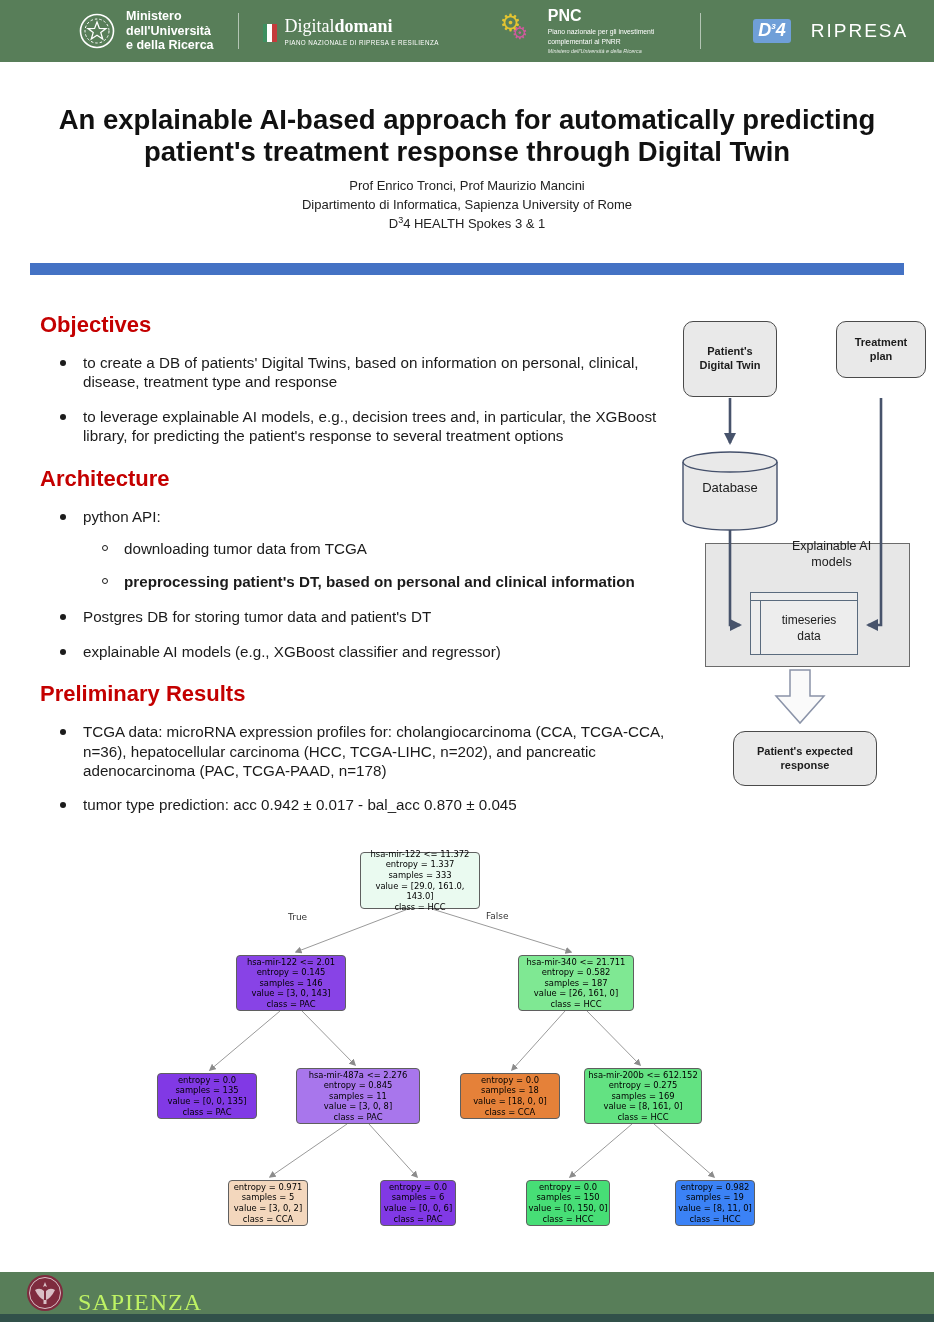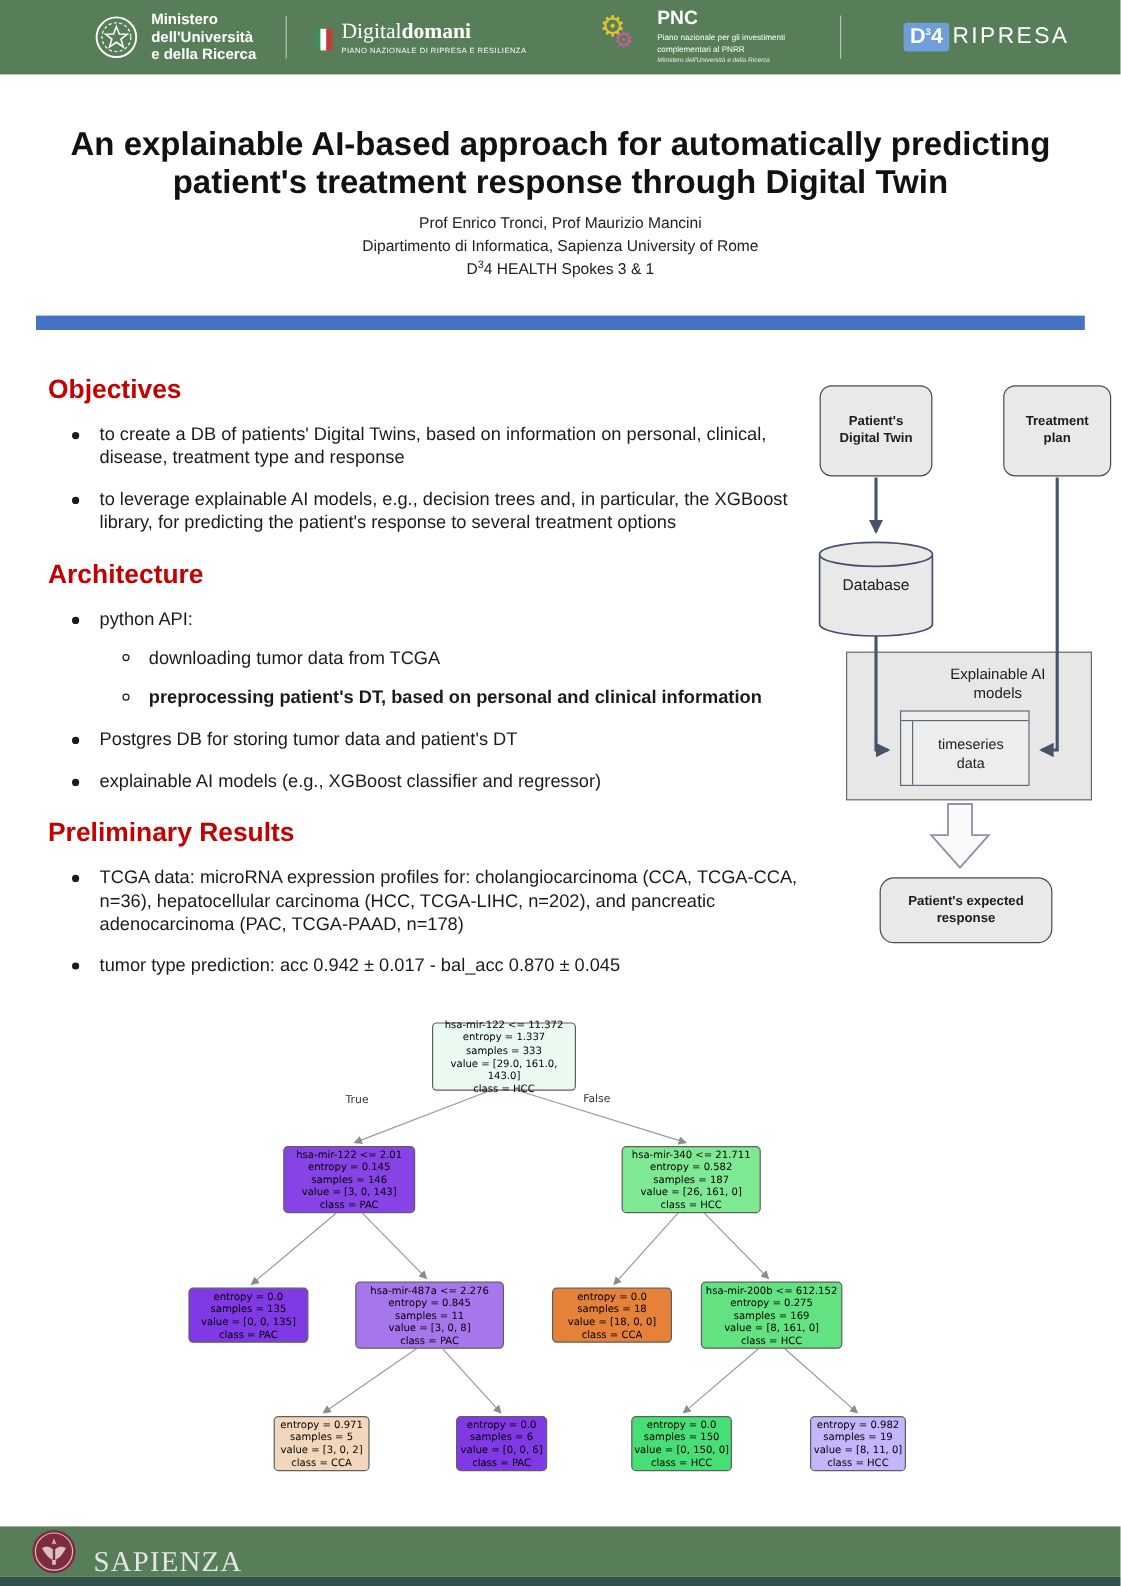--- a/index.html
+++ b/index.html
@@ -17,21 +17,21 @@
   .ita-name b { font-weight:bold; }
   .ita-sub { font-size:6.3px; letter-spacing:.4px; color:#fff; margin-top:2px; }
   .flag { display:flex; width:14px; height:18px; margin-right:8px; position:relative; top:2px; }
   .flag i { flex:1; }
   .pnc-gears { position:relative; width:40px; height:40px; margin-right:8px; }
   .pnc-gears span { position:absolute; font-size:24px; line-height:1; }
   .pnc-name { font-size:16px; font-weight:bold; line-height:1; }
   .pnc-sub { font-size:6.8px; line-height:1.35; margin-top:3px; }
   .pnc-tiny { font-size:5.4px; font-style:italic; margin-top:2px; opacity:.85; }
   .d4-mark { background:#6f9fd8; color:#fff; font-weight:bold; font-size:18px;
-             padding:1px 5px 2px 5px; border-radius:3px; margin-right:3px; }
+             padding:1px 5px 2px 5px; border-radius:3px; margin-right:20px;font-style:italic; }
   .d4-mark sup { font-size:8px; }
   .d4-health { color:#fff; font-size:19px; letter-spacing:2px; }
 
   
   .title { position:absolute; top:104px; left:0; width:934px; text-align:center;
            font-size:27.5px; font-weight:bold; color:#111; line-height:1.18; white-space:pre-line; }
   .authors { position:absolute; top:178px; left:0; width:934px; text-align:center;
              font-size:13px; color:#222; line-height:1.28; }
   .authors .row { margin-bottom:2px; }
   .emails { position:absolute; top:232px; left:0; width:934px; text-align:center; font-size:13px; }
@@ -47,21 +47,21 @@
   .sub-bullet { display:flex; margin:13px 0 0 62px; font-size:15.2px; line-height:1.28; }
   .sub-bullet .ring { width:6px; height:6px; border-radius:50%; border:1.4px solid #1b1b1b; flex:0 0 6px; margin:6px 16px 0 0; }
 
   
   .flowchart { position:absolute; left:670px; top:310px; width:264px; height:495px; }
   .fc-node { position:absolute; background:#e9e9e9; border:1.6px solid #4a4a4a; border-radius:10px;
              display:flex; align-items:center; justify-content:center; text-align:center;
              font-size:11px; font-weight:bold; line-height:1.25; padding:4px; }
   .fc-bigbox { position:absolute; left:35px; top:233px; width:205px; height:124px;
                background:#e7e7e7; border:1.5px solid #6b6b6b; }
-  .fc-biglabel { position:absolute; left:35px; top:244px; width:205px; text-align:center;
+  .fc-biglabel { position:absolute; left:35px; top:228px; width:205px; text-align:center;
                  font-size:12.5px; line-height:1.3; white-space:pre-line;padding-left:48px; }
   .fc-svg { position:absolute; left:0; top:0; width:264px; height:495px; }
   .fc-dblabel { position:absolute; left:13px; top:170px; width:94px; text-align:center; font-size:13px; }
   .ts-box { position:absolute; left:80px; top:282px; width:108px; height:63px;
             background:#ededed; border:1.3px solid #5a6b7e; }
   .ts-head { position:absolute; left:0; top:0; width:100%; height:8px; border-bottom:1.3px solid #5a6b7e; }
   .ts-side { position:absolute; left:0; top:8px; width:10px; bottom:0; border-right:1.3px solid #5a6b7e; }
   .ts-label { position:absolute; left:10px; top:10px; right:0; bottom:0;
               display:flex; align-items:center; justify-content:center; text-align:center;
               font-size:12px; line-height:1.3; white-space:pre-line; }
@@ -214,21 +214,21 @@
       <g>
         <path d="M13,152 L13,210 A47,10 0 0 0 107,210 L107,152" fill="#e9e9e9" stroke="#44506b" stroke-width="1.4"></path>
         <ellipse cx="60" cy="152" rx="47" ry="10" fill="#e9e9e9" stroke="#44506b" stroke-width="1.4"></ellipse>
       </g>
 
       <polygon points="120,360 140,360 140,386 154,386 130,413 106,386 120,386" fill="#fafafa" stroke="#8a93a8" stroke-width="1.5"></polygon>
     </svg>
 
     <div class="fc-node" style="left:13px; top:11px; width:94px; height:76px; white-space:pre-line;">Patient's
 Digital Twin</div>
-    <div class="fc-node" style="left:166px; top:11px; width:90px; height:76px; white-space:pre-line;">Treatment
+    <div class="fc-node" style="left:166px; top:11px; width:90px; height:57px; white-space:pre-line;">Treatment
 plan</div>
     <div class="fc-dblabel">Database</div>
     <div class="fc-biglabel">Explainable AI
 models</div>
 
     <div class="ts-box">
       <div class="ts-head"></div>
       <div class="ts-side"></div>
       <div class="ts-label">timeseries
 data</div>
@@ -298,35 +298,35 @@
 value = [3, 0, 2]
 class = CCA</div>
     <div class="tnode" style="left: 380px; top: 340px; width: 76px; height: 46px; background: rgb(129, 57, 229);">entropy = 0.0
 samples = 6
 value = [0, 0, 6]
 class = PAC</div>
     <div class="tnode" style="left: 526px; top: 340px; width: 84px; height: 46px; background: rgb(71, 222, 118);">entropy = 0.0
 samples = 150
 value = [0, 150, 0]
 class = HCC</div>
-    <div class="tnode" style="left: 675px; top: 340px; width: 80px; height: 46px; background: #c4b5fd;">entropy = 0.982
+    <div class="tnode" style="left: 675px; top: 340px; width: 80px; height: 46px; background: #3b82f6;">entropy = 0.982
 samples = 19
 value = [8, 11, 0]
 class = HCC</div>
   </div>
 
   <div class="footer-bar" style="background: rgb(88, 126, 89);">
     <svg width="38" height="38" viewBox="0 0 38 38" style="margin-left:26px;">
       <circle cx="19" cy="19" r="18" fill="#7e2b3e"></circle>
       <circle cx="19" cy="19" r="15.5" fill="none" stroke="#d9bfc6" stroke-width="1"></circle>
       <path d="M19 8 L21 13 L19 12 L17 13 Z" fill="#d9bfc6"></path>
       <path d="M9 16 Q14 13 18 17 L18 26 Q13 24 9 16 Z" fill="#d9bfc6"></path>
       <path d="M29 16 Q24 13 20 17 L20 26 Q25 24 29 16 Z" fill="#d9bfc6"></path>
       <rect x="17.5" y="26" width="3" height="4" fill="#d9bfc6"></rect>
     </svg>
     <div style="margin-left:14px;">
-      <div class="sap-word" style="color: #e5e5e5; margin-top: 36px;">SAPIENZA</div>
+      <div class="sap-word" style="color: #bef264; margin-top: 36px;">SAPIENZA</div>
       <div class="sap-sub" style="color: rgb(126, 43, 62);">UNIVERSITÀ DI ROMA</div>
     </div>
   </div>
   <div class="bottom-strip" style="background: rgb(49, 81, 74);"></div>
 
 </div>
 
 </body></html>

